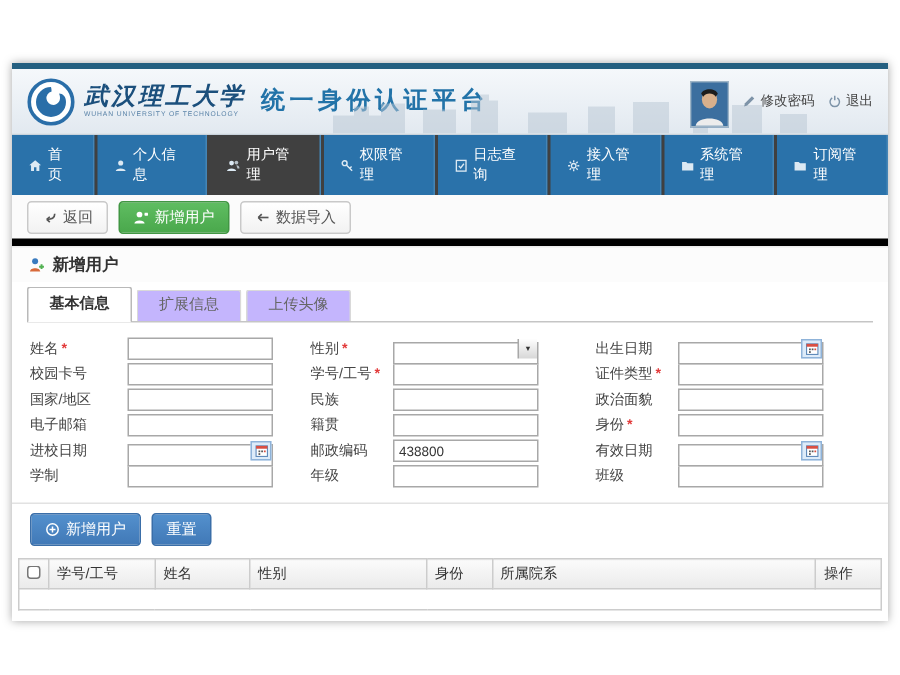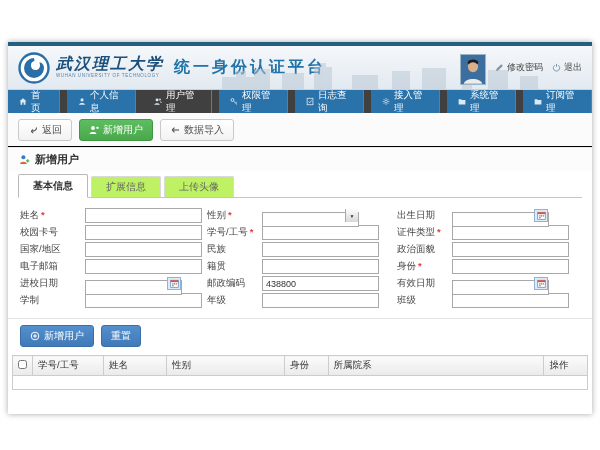--- a/index.html
+++ b/index.html
@@ -18,57 +18,57 @@
   .uni-cn { font-family:"DejaVu Serif","Liberation Serif",serif; font-weight:bold; font-style:italic;
             font-size:16px; color:#1b4f7c; letter-spacing:2px; }
   .uni-en { font-size:4.5px; color:#5a83a8; letter-spacing:.6px; margin-top:2px; }
   .platform-title { font-size:16px; font-weight:bold; color:#2273a8; letter-spacing:3px; }
   .hdr-right { position:absolute; right:10px; top:0; height:100%; display:flex; align-items:center; gap:9px; }
   .avatar { width:26px; height:31px; border:1px solid #9db4c6; background:#3c6f9f; margin-top:4px; }
   .hdr-link { display:flex; align-items:center; gap:3px; font-size:9px; color:#444; cursor:pointer; }
   .hdr-link .icon { width:9px; height:9px; color:#7d93a8; }
 
   
-  .nav { height:23px; background:#2a72aa; display:flex; }
+  .nav { height:40px; background:#2a72aa; display:flex; }
   .nav-item { display:flex; align-items:center; gap:4px; padding:0 11px; font-size:9.5px; color:#fff;
-              border-right:1px solid #4585b6; border-left:7px solid #404040; cursor:pointer; }
+              border-right:1px solid #4585b6; border-left:2px solid #404040; cursor:pointer; }
   .nav-item:first-child { border-left:none; }
   .nav-item.active { background:#404040; }
   .nav-item .icon { width:9px; height:9px; color:#dce9f3; }
 
   
-  .toolbar { height:34px; background:#fbfbfb; border-bottom:1px solid #000000;
+  .toolbar { height:34px; background:#fbfbfb; border-bottom:5px solid #000000;
              display:flex; align-items:center; gap:7px; padding:0 10px; }
   .btn { display:inline-flex; align-items:center; gap:4px; height:22px; padding:0 9px;
          border-radius:3px; font-size:10px; cursor:pointer; }
   .btn .icon { width:10px; height:10px; }
   .btn-plain { background:linear-gradient(#fff,#f2f2f2); border:1px solid #c9c9c9; color:#555; }
   .btn-green { background:linear-gradient(#5fbd61,#4aa84c); border:1px solid #419643; color:#fff; }
   .btn-blue  { background:linear-gradient(#5390cd,#4179b7); border:1px solid #3a6ea8; color:#fff; }
 
   
   .section-bar { height:24px; display:flex; align-items:center; gap:5px; padding:0 11px;
                  background:#fcfcfc; border-top:1px solid #ececec; }
   .section-bar .icon { width:11px; height:11px; }
   .section-title { font-size:11px; font-weight:bold; color:#333; }
   .tabs-wrap { margin:4px 10px 0; border-bottom:1px solid #c5c5c5; height:23px; display:flex; align-items:flex-end; }
   .tab { font-size:10px; padding:0 14px; line-height:20px; margin-right:3px; border-radius:2px 2px 0 0;
-         background:#bef264; border:1px solid #d9d9d9; border-bottom:none; color:#666; cursor:pointer; }
+         background:#c4b5fd; border:1px solid #d9d9d9; border-bottom:none; color:#666; cursor:pointer; }
   .tab.active { background:#fff; border:1px solid #b9b9b9; border-bottom:1px solid #fff;
                 margin-bottom:-1px; line-height:22px; color:#333; font-weight:bold; }
 
   
   .form-area { padding:8px 0 5px 12px; }
   .frow { display:flex; align-items:flex-end; height:17px; }
   .fcell { display:flex; align-items:center; }
   .fcell.c0 { width:187px; } .fcell.c1 { width:190px; } .fcell.c2 { flex:1; }
   .flabel { font-size:9.5px; color:#444; }
   .fcell.c0 .flabel { width:65px; } .fcell.c1 .flabel, .fcell.c2 .flabel { width:55px; }
   .req { color:#e23b3b; margin-left:2px; font-weight:bold; }
-  .tin { width:117px; height:15px; border:1px solid #a8a8a8; font-size:9px; padding:0 3px;
+  .tin { width:97px; height:15px; border:1px solid #a8a8a8; font-size:9px; padding:0 3px;
          font-family:inherit; color:#333; background:#fff; }
   .selwrap { position:relative; display:inline-block; width:97px; height:15px; }
   .selwrap .tin { width:100%; padding-right:15px; }
   .dd-btn { position:absolute; right:1px; top:1px; width:13px; height:13px;
             background:linear-gradient(#fefefe,#d7d7d7); border-left:1px solid #a8a8a8;
             display:flex; align-items:center; justify-content:center; font-size:5px; color:#333; cursor:pointer; }
   .cal-btn { position:absolute; right:1px; top:1px; width:14px; height:13px; background:#ddebf9;
              border:1px solid #8fb3d9; display:flex; align-items:center; justify-content:center; cursor:pointer; }
   .cal-btn svg { width:9px; height:9px; display:block; }
 

